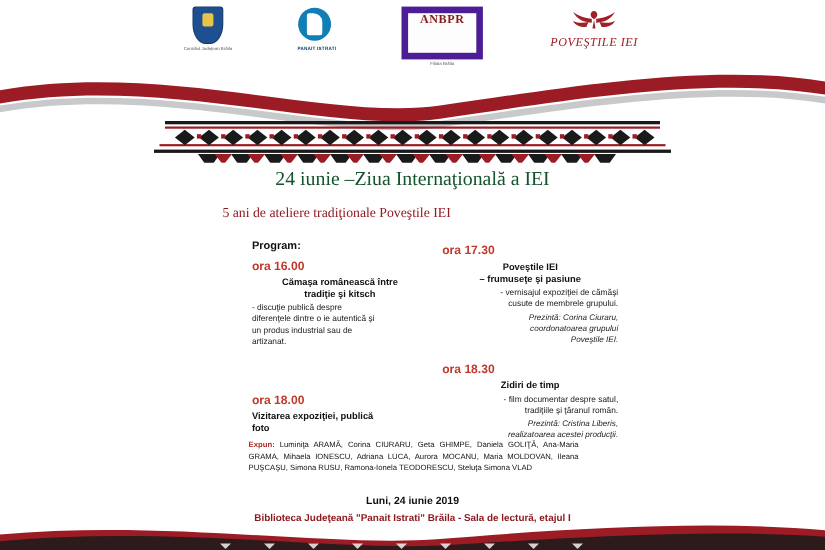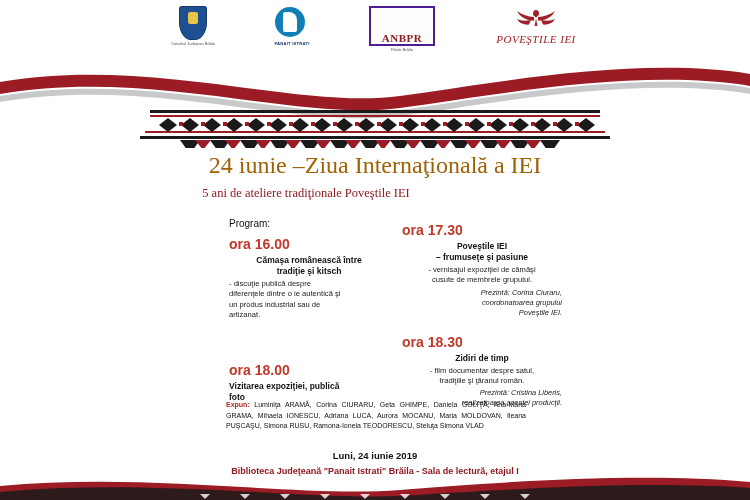--- a/index.html
+++ b/index.html
@@ -101,24 +101,24 @@
     color: #14386a;
     font-weight: bold;
     text-align: center;
     margin-top: 1px;
   }
 
   
   .anbpr {
     width: 62px;
     height: 36px;
-    border: 2px solid #4c1d95;
+    border: 6px solid #4c1d95;
     background: #fdfdfd;
     display: flex;
-    align-items: flex-end;
+    align-items: flex-start;
     justify-content: center;
   }
   .anbpr span {
     color: #8b1a1a;
     font-weight: bold;
     font-size: 11px;
     letter-spacing: .5px;
     font-family: "Liberation Serif", serif;
   }
 
@@ -167,75 +167,75 @@
   }
 
   
   .title {
     position: absolute;
     top: 152px;
     left: 0;
     width: 750px;
     text-align: center;
     font-family: "Liberation Serif", serif;
-    font-size: 24px;
-    color: #a16207;
+    font-size: 18px;
+    color: #14532d;
     z-index: 4;
   }
   .subtitle {
     position: absolute;
     top: 186px;
     left: 0;
     width: 612px;
     text-align: center;
     font-family: "Liberation Serif", serif;
     font-size: 12.5px;
     color: #8e1b22;
     z-index: 4;
   }
 
   
   .program-label {
     position: absolute;
     top: 218px;
     left: 229px;
     font-size: 10px;
-    font-weight: normal;
+    font-weight: bold;
     color: #111;
     z-index: 4;
   }
   .col {
     position: absolute;
     z-index: 4;
     width: 160px;
   }
   .col-left { top: 236px; left: 229px; }
   .col-right { top: 222px; left: 402px; }
 
   .entry { margin-bottom: 12px; }
   .entry-time {
     color: #c0392b;
     font-weight: bold;
-    font-size: 14px;
+    font-size: 11px;
     margin-bottom: 3px;
   }
   .entry-title {
     font-weight: bold;
     font-size: 8.5px;
     color: #111;
     line-height: 1.3;
   }
   .entry-title.center { text-align: center; }
   .entry-desc {
     font-size: 7.6px;
     color: #222;
     line-height: 1.35;
     margin-top: 2px;
   }
-  .entry-desc.center { text-align: center; }
+  .entry-desc.center { text-align: right; }
   .entry-note {
     font-size: 7.4px;
     font-style: italic;
     color: #222;
     line-height: 1.35;
     margin-top: 2px;
   }
   .entry-note.center { text-align: right; }
 
   

